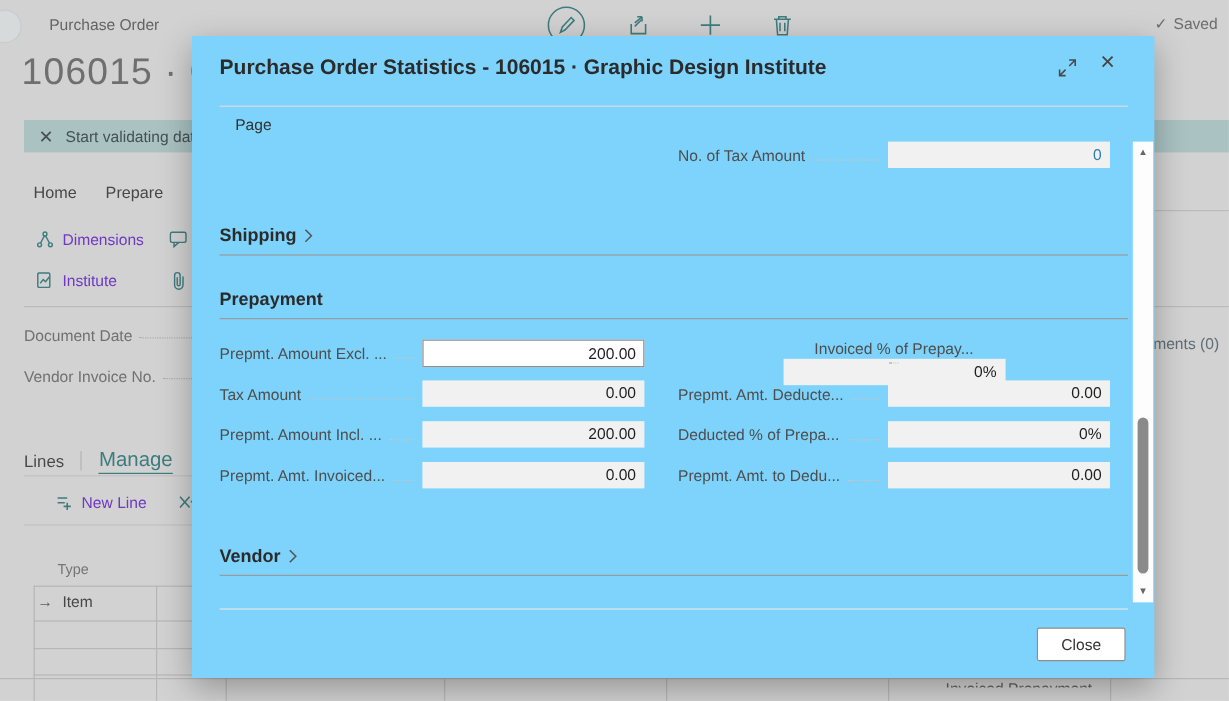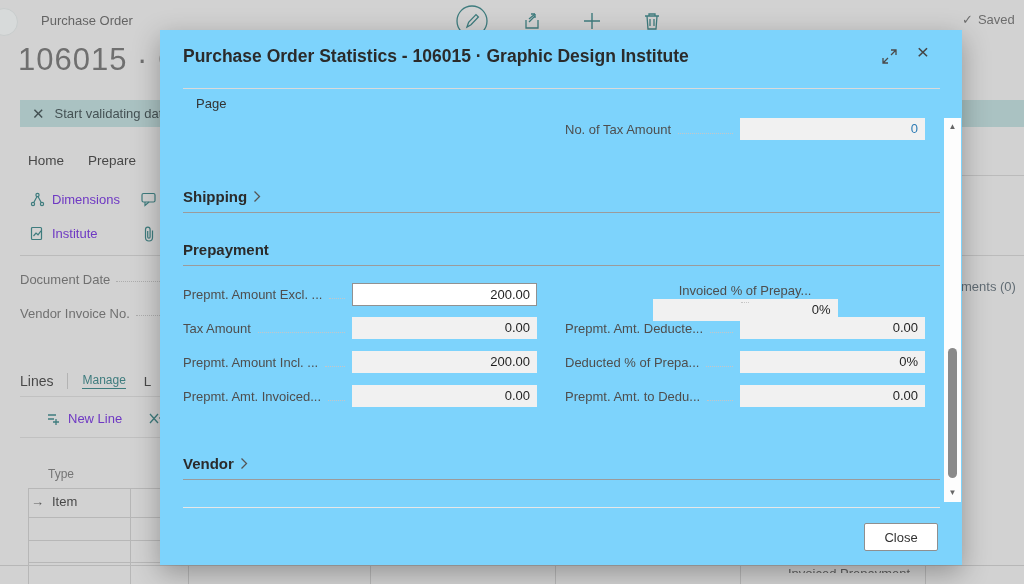--- a/index.html
+++ b/index.html
@@ -20,21 +20,21 @@
     display:flex; align-items:center; font-size:13px; color:#37474a; }
   .notif .x { margin:0 10px 0 12px; font-size:15px; color:#37474a; cursor:default; }
   .hline { background:#cfcfcf; height:1px; }
   .tabs { left:28px; top:153px; display:flex; gap:24px; font-size:13.5px; color:#3a3a3a; }
   .act-row { display:flex; align-items:flex-start; gap:7px; font-size:13px; color:#6d28d9; }
   .pg-fieldlbl { font-size:13px; color:#6f6f6f; display:flex; width:142px; }
   .pg-leader { flex:1; border-top:1px dotted #bdbdbd; transform:translateY(9px); margin-left:6px; }
   .factbox-clip { left:961px; top:279px; font-size:13px; color:#5c6a74; white-space:nowrap; }
   .lines-bar { left:20px; top:373px; display:flex; align-items:center; font-size:14px; color:#3c3c3c; }
   .lines-bar .vdiv { width:1px; height:16px; background:#c4c4c4; margin:0 14px; }
-  .manage { color:#2f7e80; border-bottom:1px solid #2f7e80; padding-bottom:1px; font-size:12px; }
+  .manage { color:#2f7e80; border-bottom:1px solid #2f7e80; padding-bottom:1px; font-size:17px; }
   .lines-more { margin-left:18px; font-size:13.5px; color:#3c3c3c; }
   .line-actions { left:46px; top:411px; display:flex; gap:26px; font-size:13px; color:#444; }
   .type-hdr { left:48px; top:467px; font-size:12px; color:#757575; }
   .grid-v { width:1px; background:#c9c9c9; }
   .grid-h { height:1px; background:#c9c9c9; }
   .row-arrow { left:31px; top:494px; font-size:13px; color:#555; }
   .cell-item { left:52px; top:494px; font-size:13px; color:#3a3a3a; }
   .bottom-clip { left:788px; top:566px; height:7px; overflow:hidden; font-size:13px; color:#5a5a5a; white-space:nowrap; }
 
   

